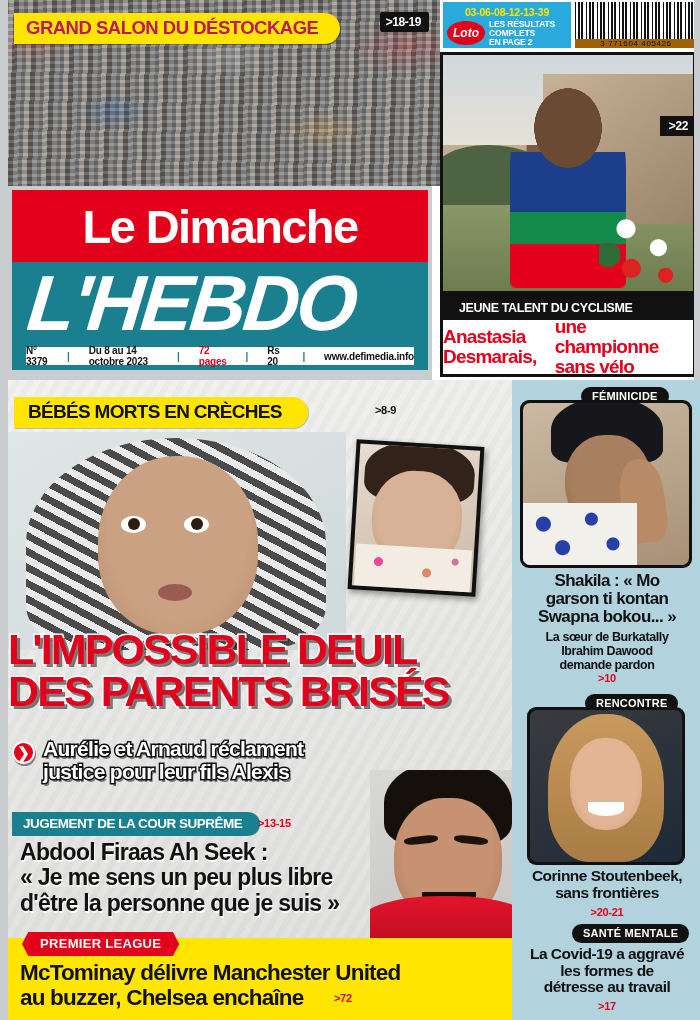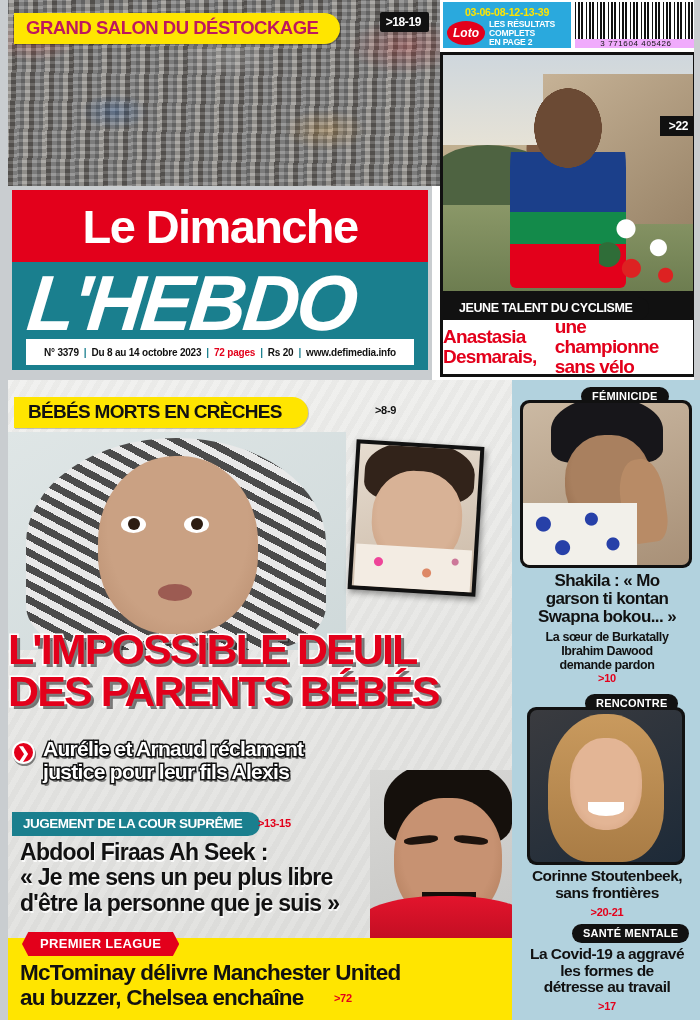--- a/index.html
+++ b/index.html
@@ -65,37 +65,37 @@
   
   #masthead { left:8px; top:186px; width:424px; height:194px; background:#c9cdd0; padding:4px; }
   #mh-red { background:#e3001b; height:72px; display:flex; align-items:center; justify-content:center; }
   #mh-red span { color:#fff; font-size:47px; font-weight:bold; letter-spacing:-1.6px; line-height:1; }
   #mh-teal { background:#1a7f8e; height:108px; position:relative; }
   #mh-teal .hebdo {
     position:absolute; left:16px; top:2px; color:#fff; font-size:78px; font-weight:bold;
     font-style:italic; letter-spacing:-3px; line-height:1; transform:skewX(-6deg);
   }
   #mh-info {
-    position:absolute; left:14px; right:14px; bottom:5px; height:26px; background:#fff;
-    display:flex; align-items:center; justify-content:center; gap:5px;
+    position:absolute; left:14px; right:14px; bottom:5px; height:18px; background:#fff;
+    display:flex; align-items:center; justify-content:center; gap:19px;
     font-size:10px; font-weight:bold; color:#111; letter-spacing:-.2px;
   }
   #mh-info .sep { color:#1a7f8e; }
   #mh-info .hl { color:#e3001b; }
 
   
   #lotto { left:443px; top:2px; width:128px; height:46px; background:#2aa9dd; }
   #lotto .nums { color:#ffe500; font-size:10.5px; font-weight:bold; letter-spacing:-.2px;
     text-align:center; padding-top:4px; }
   #lotto .row { display:flex; align-items:center; gap:4px; padding:2px 0 0 4px; }
   #lotto .logo { width:38px; height:24px; border-radius:50%; background:#e3001b;
     display:flex; align-items:center; justify-content:center;
     color:#fff; font-size:12px; font-style:italic; font-weight:bold; }
   #lotto .txt { color:#fff; font-size:8.6px; font-weight:bold; line-height:1.02; letter-spacing:-.2px; }
-  #barcode { left:575px; top:2px; width:122px; height:46px; background:#f0abfc;
+  #barcode { left:575px; top:2px; width:122px; height:46px; background:#a16207;
     display:flex; flex-direction:column; }
   #barcode .bars { flex:1; background:repeating-linear-gradient(90deg,
       #111 0 1px, #fff 1px 3px, #111 3px 5px, #fff 5px 6px, #111 6px 8px, #fff 8px 11px); }
   #barcode .digits { font-size:8px; text-align:center; letter-spacing:.6px; color:#111; }
 
   
   #cyclist { left:440px; top:52px; width:256px; height:325px; background:#111; padding:3px; }
   #cyc-photo { position:relative; width:100%; height:236px; overflow:hidden;
     background:
       radial-gradient(circle at 52% 40%, #7d5a42 0 46px, transparent 47px),
@@ -354,21 +354,21 @@
   <div class="abs" id="baby-small">
     <div class="in">
       <div class="hair"></div>
       <div class="face2"></div>
       <div class="bib"></div>
     </div>
   </div>
 
   <div class="abs" id="head-main">
     <span class="l outline-white">L'IMPOSSIBLE DEUIL</span>
-    <span class="l outline-white">DES PARENTS BÉBÉS</span>
+    <span class="l outline-white">DES PARENTS BRISÉS</span>
   </div>
 
   <div class="abs" id="sub-main">
     <div id="sub-arrow">❯</div>
     <div class="txt">
       <span class="outline-white-dk" style="display:block;">Aurélie et Arnaud réclament</span>
       <span class="outline-white-dk" style="display:block;">justice pour leur fils Alexis</span>
     </div>
   </div>
 

